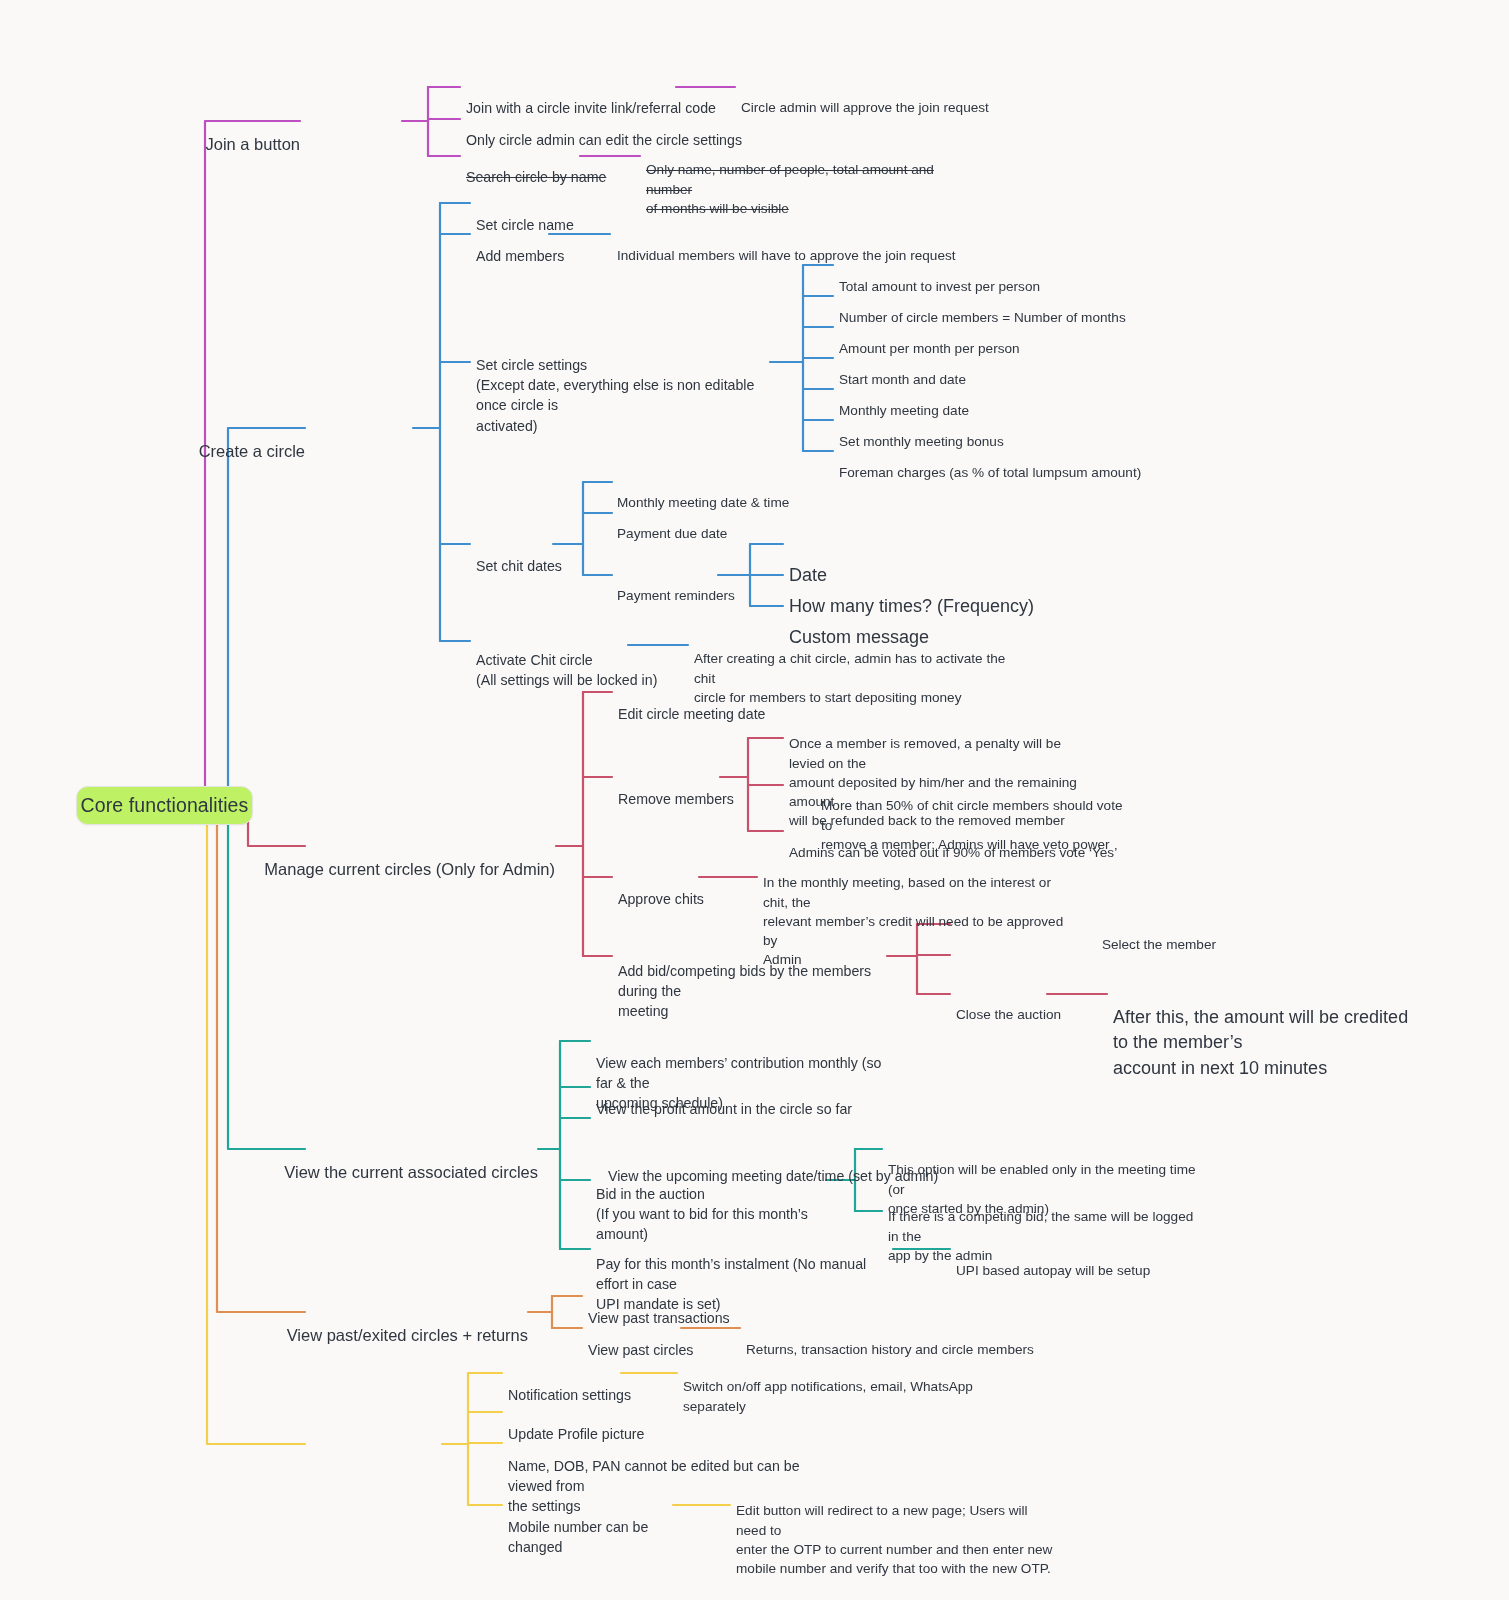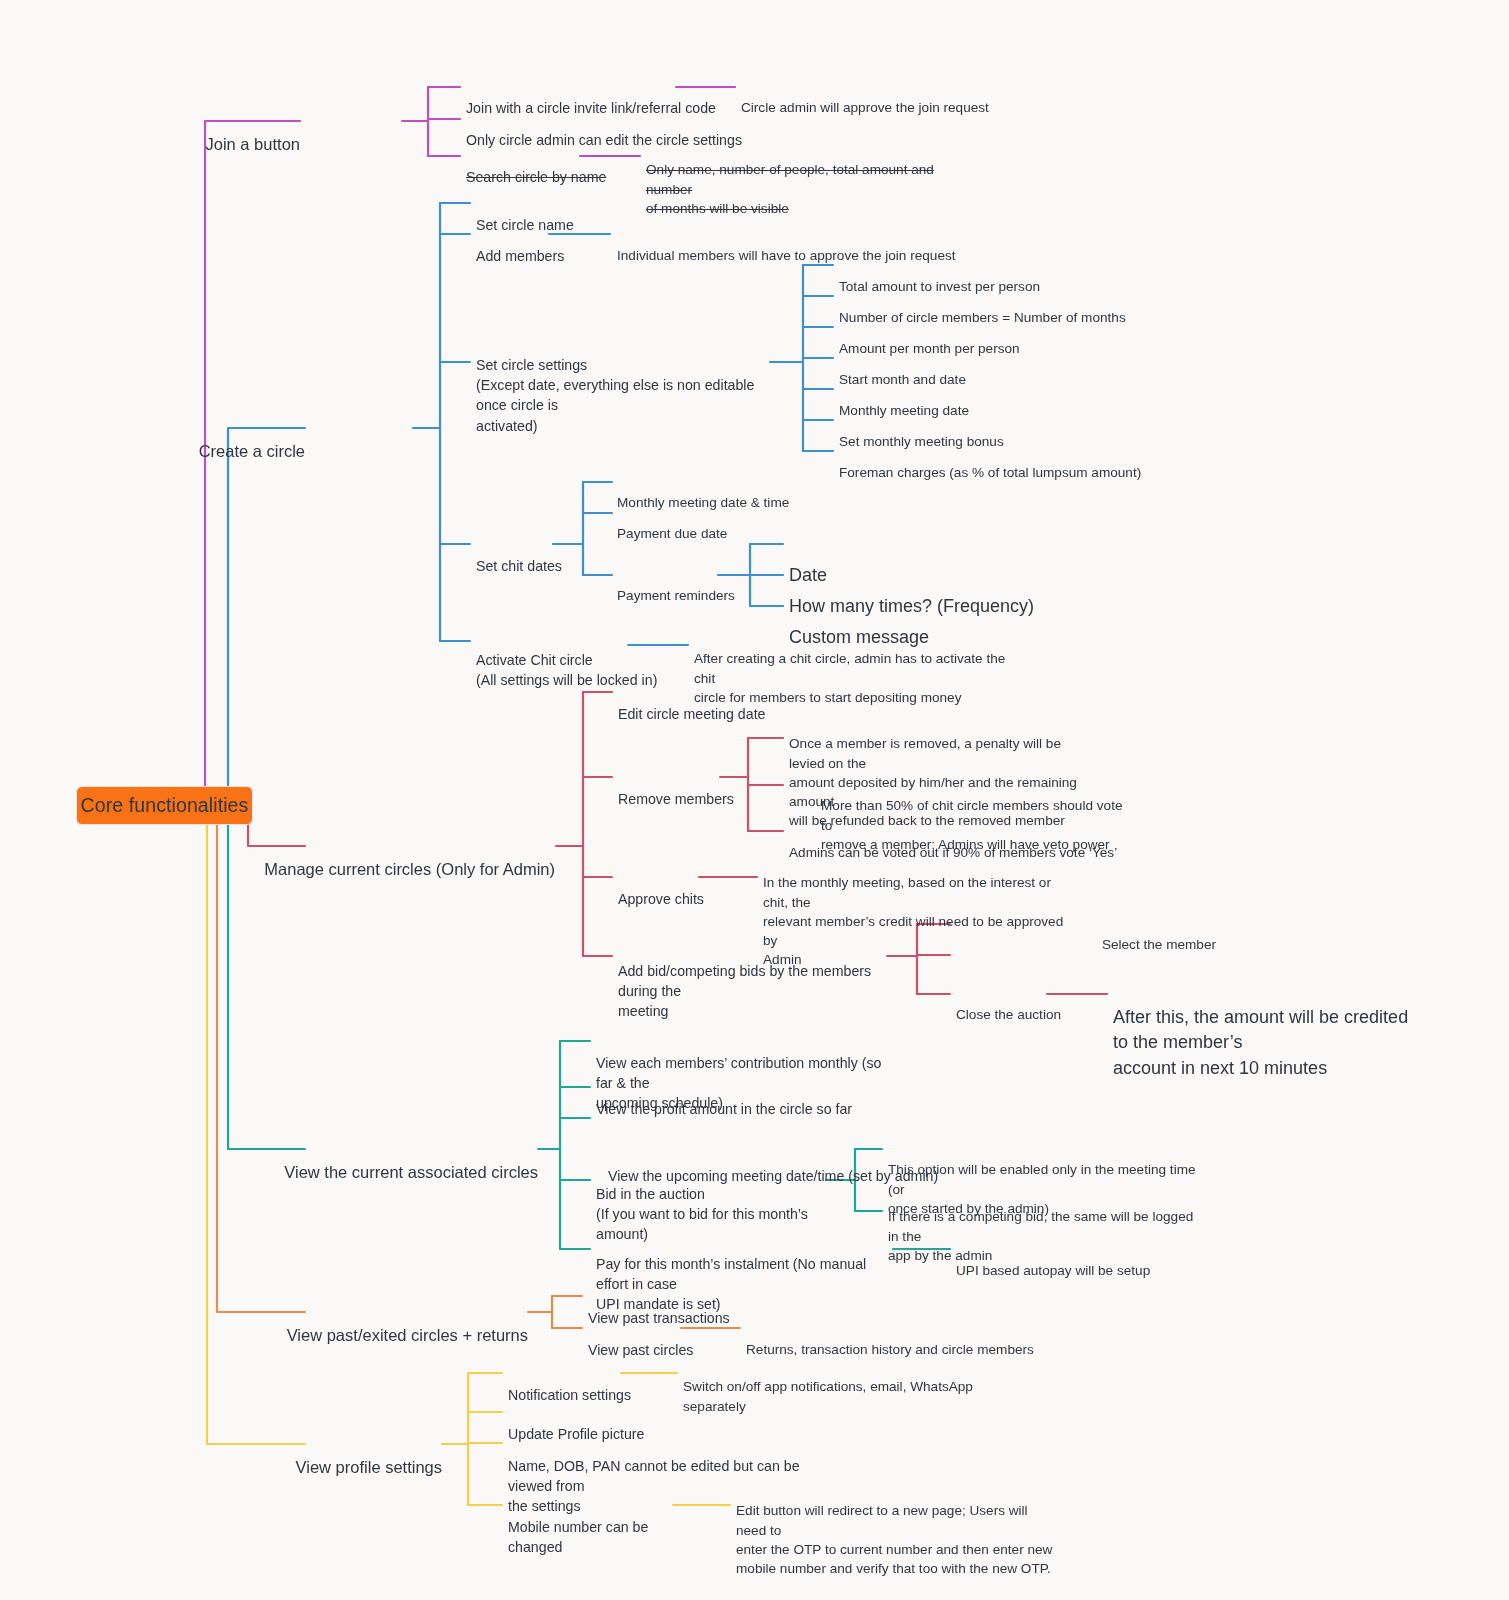--- a/index.html
+++ b/index.html
@@ -23,23 +23,23 @@
   }
   .node{
     position:absolute;
     color:#2f3640;
     line-height:1.42;
     white-space:pre-line;
   }
   
   .root-box{
     position:absolute;
-    background:#f97316;
+    background:#bef264;
     border:1px solid #e6e4e0;
-    border-radius:6px;
+    border-radius:12px;
     box-shadow:0 1px 2px rgba(0,0,0,0.035);
     display:flex;
     align-items:center;
     justify-content:center;
     color:#2f3640;
   }
   .lvl-root{ font-size:19.5px; letter-spacing:.1px;}
   .lvl1{ font-size:16.5px; }
   .lvl2{ font-size:14.2px; }
   .lvl3{ font-size:13.6px; }
@@ -187,23 +187,20 @@
   </div>
 
   <div class="node lvl1 anchor-r" style="left:238px; top:1138px; width:300px;">
     <span>View the current associated circles</span>
   </div>
 
   <div class="node lvl1 anchor-r" style="left:228px; top:1301px; width:300px;">
     <span>View past/exited circles + returns</span>
   </div>
 
-  <div class="node lvl1 anchor-r" style="left:142px; top:1433px; width:300px;">
-    <span>View profile settings</span>
-  </div>
 
   <div class="node lvl2" style="left:466px; top:78px; width:260px;">
     <span>Join with a circle invite link/referral code</span>
   </div>
   <div class="node lvl3" style="left:741px; top:79px; width:300px;">
     <span>Circle admin will approve the join request</span>
   </div>
   <div class="node lvl2" style="left:466px; top:110px; width:300px;">
     <span>Only circle admin can edit the circle settings</span>
   </div>

